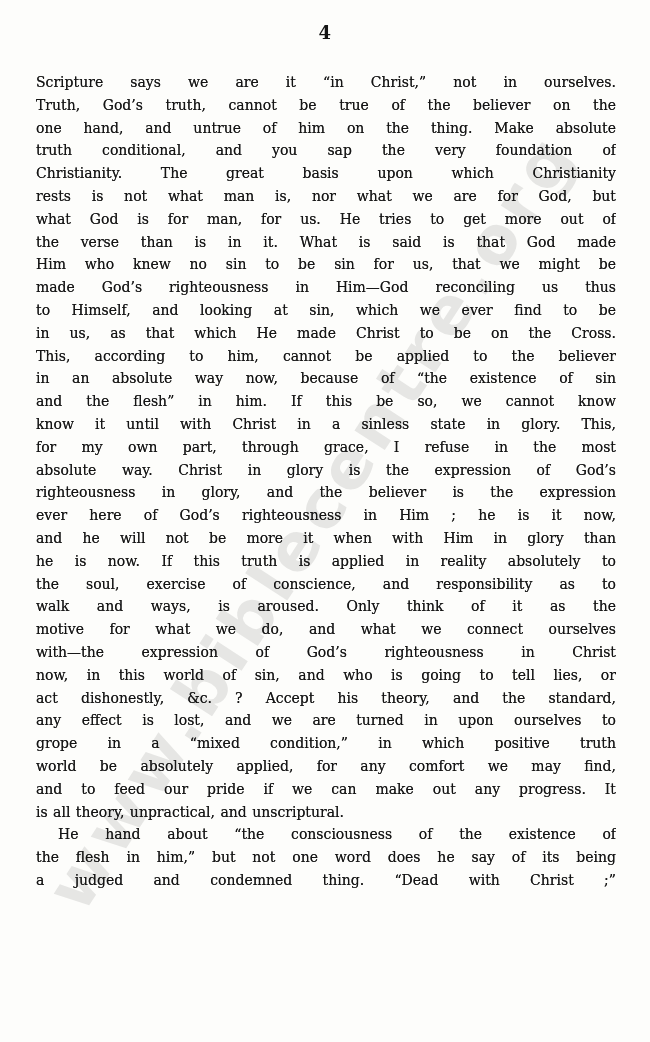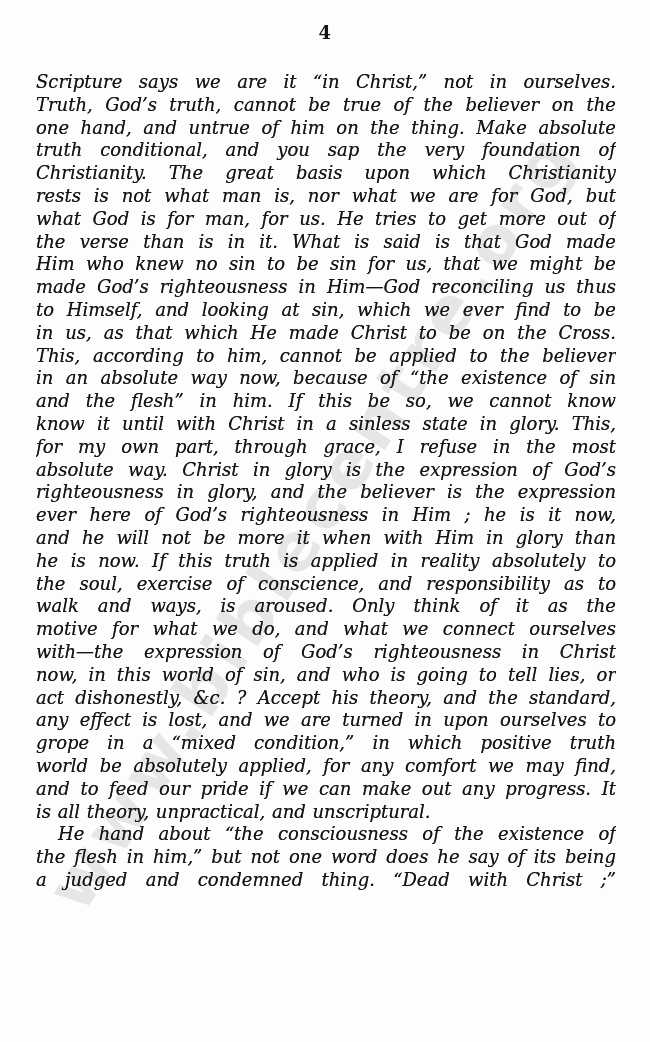--- a/index.html
+++ b/index.html
@@ -43,29 +43,28 @@
     pointer-events: none;
   }
   .text-block {
     position: absolute;
     top: 71px;
     left: 36px;
     width: 580px;
     z-index: 2;
   }
   .line {
-    font-size: 18px;
+    font-size: 14px;
     line-height: 22.8px;
     height: 22.8px;
     overflow: hidden;
     text-align: justify;
     text-align-last: justify;
     text-shadow: 0 0 0.5px rgba(20, 20, 20, 0.75);
     word-spacing: 1px;
-    font-style: italic;
   }
   .line.no-justify {
     text-align: left;
     text-align-last: left;
   }
   .line.indent {
     text-indent: 22px;
   }
 </style>
 </head>

